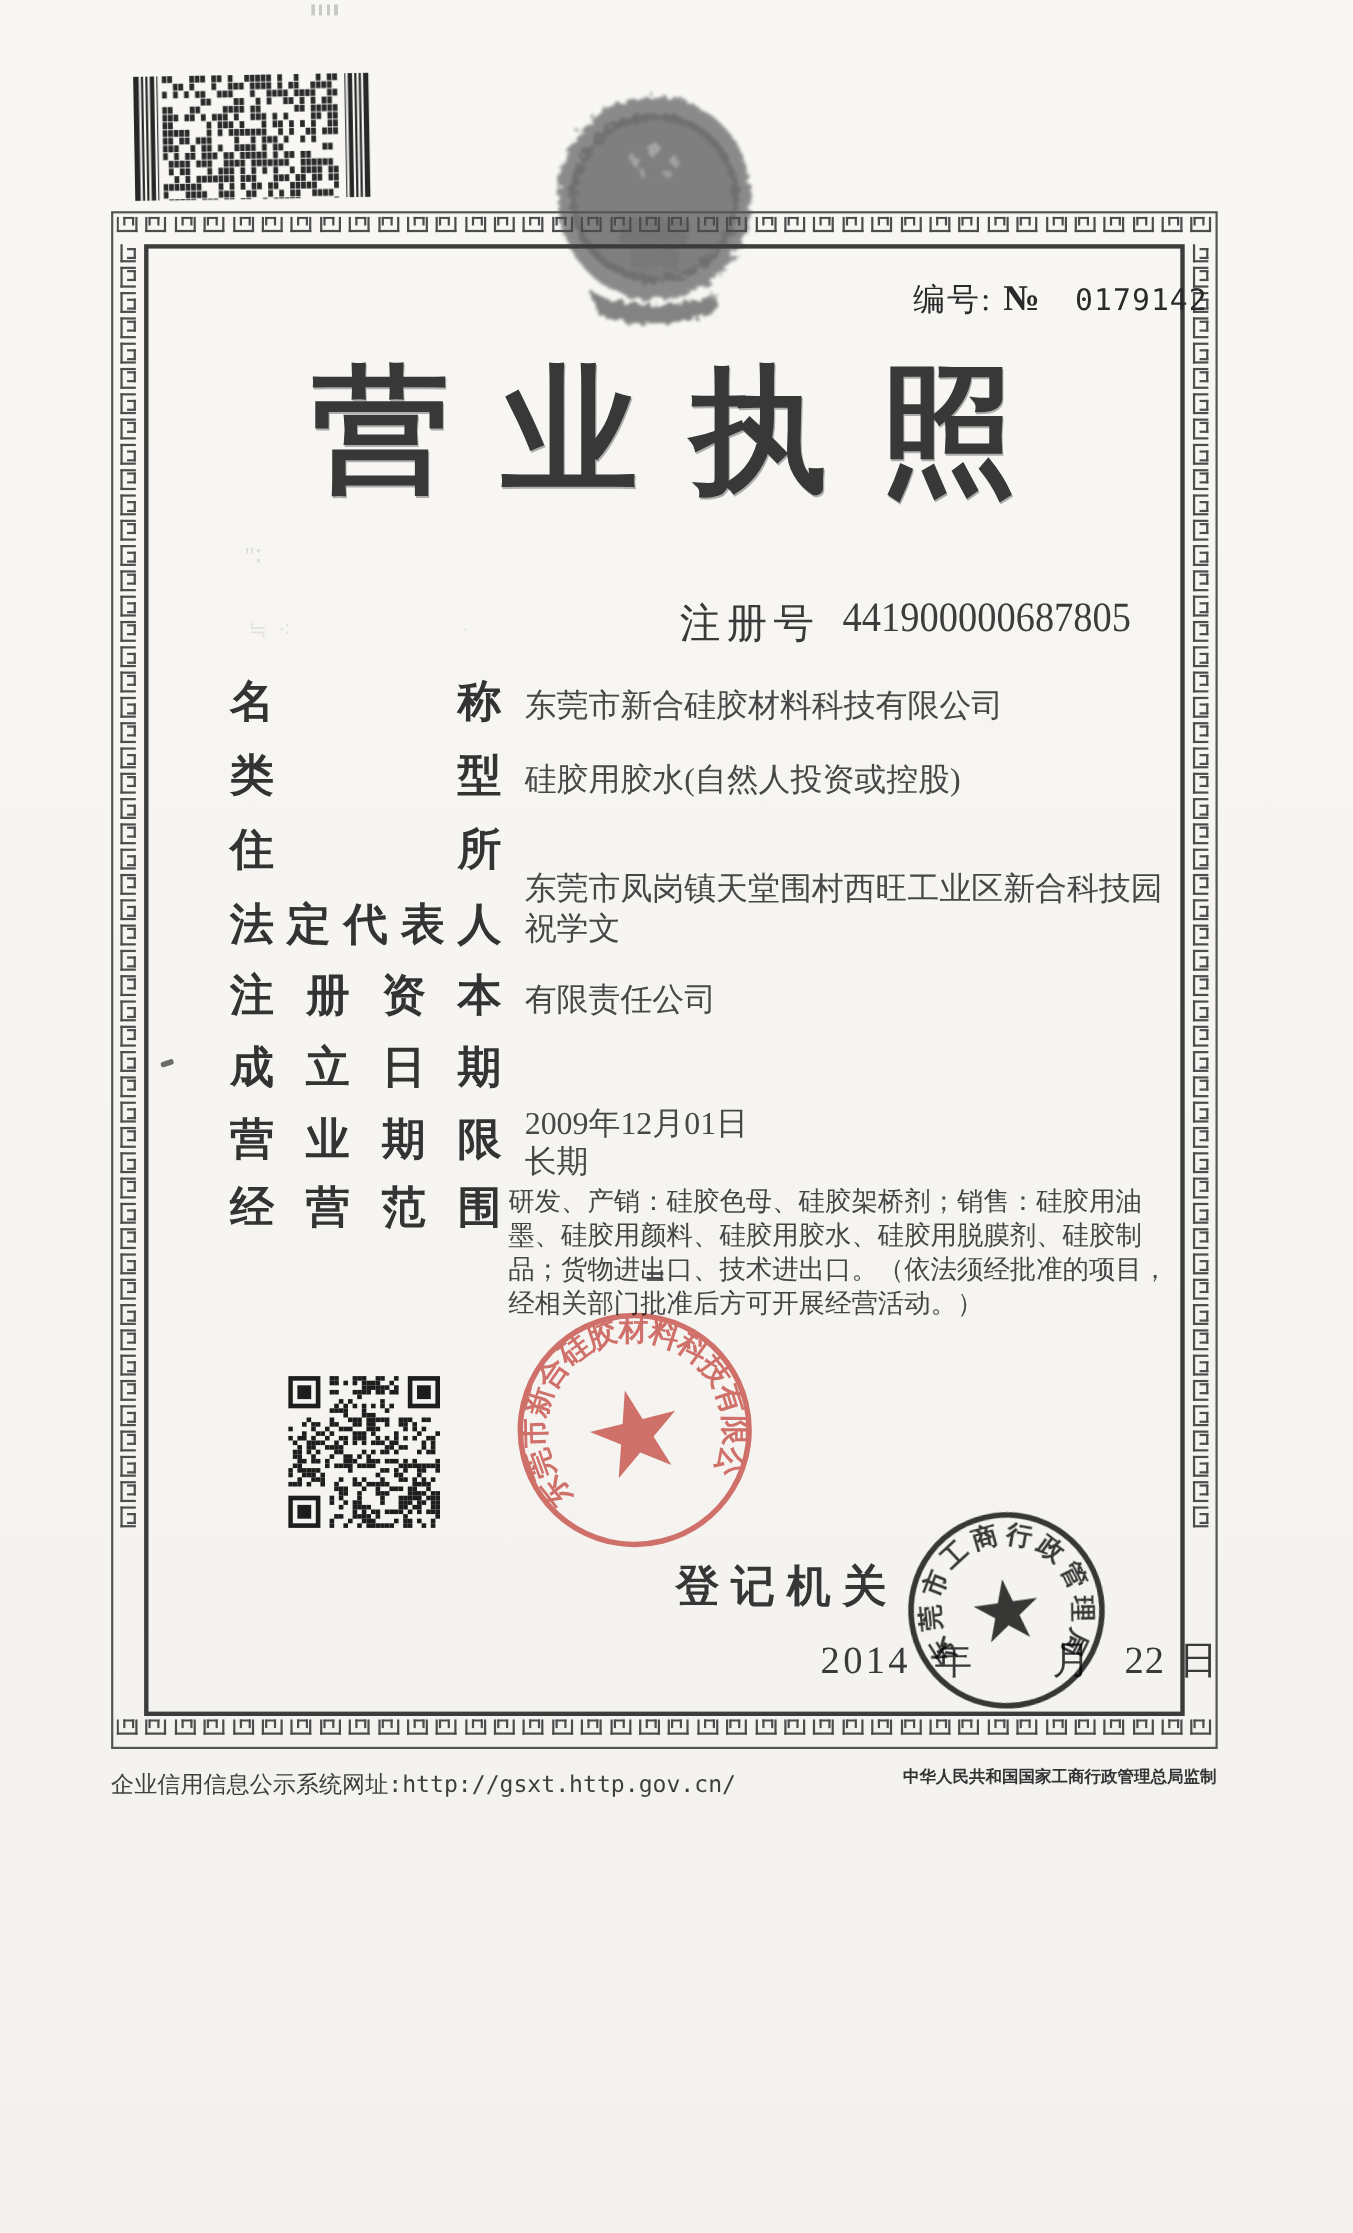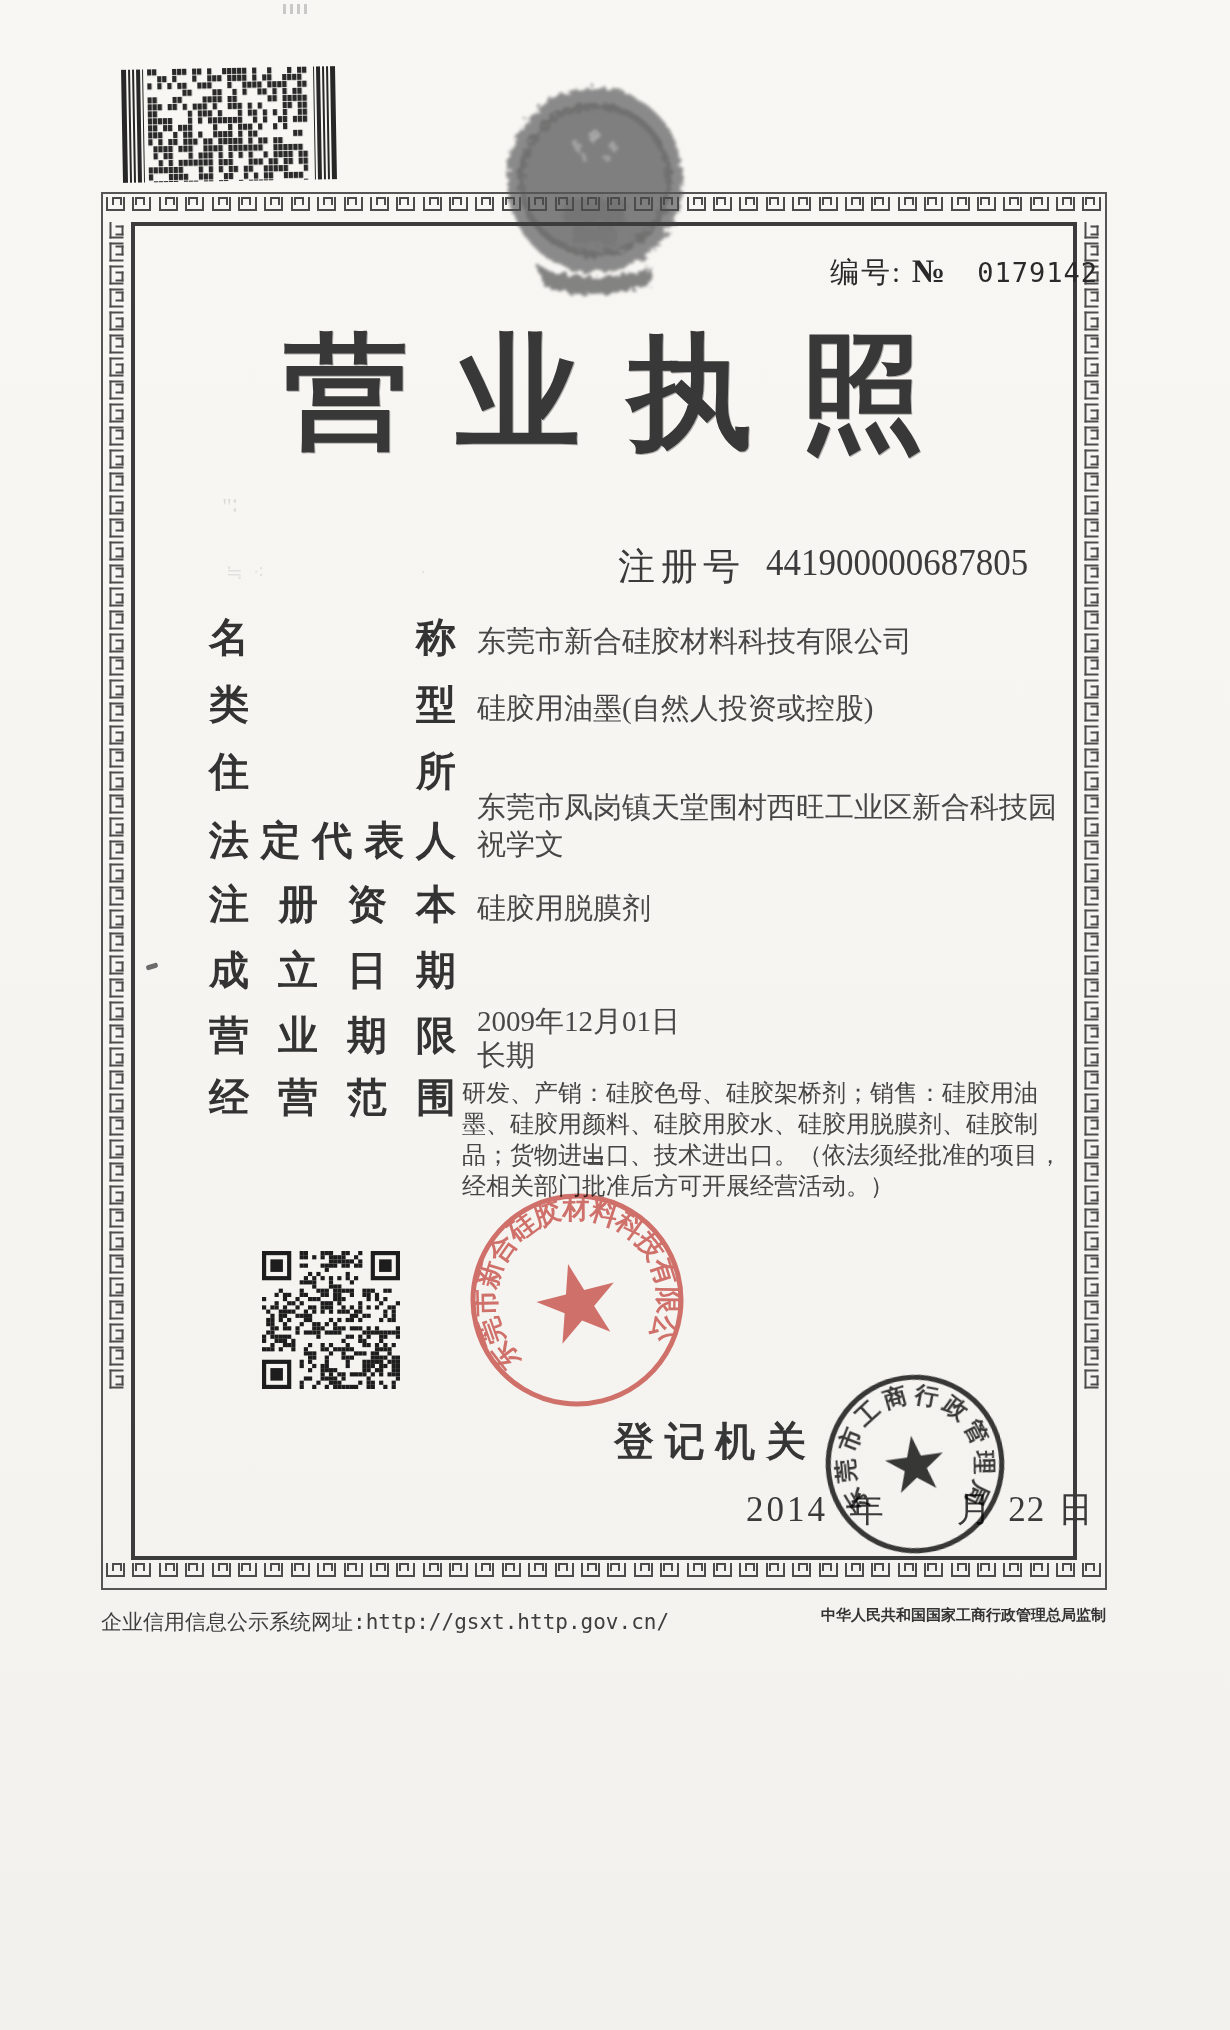--- a/index.html
+++ b/index.html
@@ -46,21 +46,21 @@
   
   .qr{left:262px;top:1251px;width:138px;height:138px;}
   .redseal{left:452px;top:1175px;width:250px;height:250px;mix-blend-mode:multiply;opacity:.8;filter:blur(.4px);}
   .regauth{left:614px;top:1414px;width:192px;font-size:40px;font-weight:600;color:#363636;}
   .blackstamp{left:818px;top:1367px;width:194px;height:194px;mix-blend-mode:multiply;opacity:.9;filter:blur(.3px);transform:rotate(-8deg);}
   .dateline{left:746px;top:1486px;font-size:35px;color:#3a3a3a;white-space:nowrap;}
   .dateline span{display:inline-block;}
   .dl-year{letter-spacing:3px;}
   .dl-yu{margin-left:12px;}
   .dl-mu{margin-left:64px;}
-  .dl-day{margin-left:8px;letter-spacing:1px;}
+  .dl-day{margin-left:22px;letter-spacing:1px;}
   .dl-du{margin-left:4px;}
 
   .footer-left{left:101px;top:1608px;font-size:21px;color:#3e3e3e;font-family:"DejaVu Sans Mono",monospace;letter-spacing:0;}
   .footer-right{left:710px;top:1606px;width:396px;font-size:15px;font-weight:600;color:#333;text-align:right;}
 
   
   .art{position:absolute;color:#777;pointer-events:none;}
   .tickmark{left:146px;top:964px;width:12px;height:5px;background:#4a4a4a;transform:rotate(-18deg);border-radius:2px;opacity:.8;}
   .smudge-a{left:283px;top:4px;width:26px;height:10px;background:repeating-linear-gradient(90deg,#9a9a9a 0 3px,transparent 3px 7px);opacity:.5;}
   .smudge-b{left:222px;top:492px;font-size:24px;opacity:.2;}
@@ -628,21 +628,21 @@
 <div class="abs flabel" style="top: 610px; display: flex; justify-content: space-between;">
     <span>名</span>
     <span>称</span>
   </div>
 <div class="abs fvalue" style="top:622px">东莞市新合硅胶材料科技有限公司</div>
 
 <div class="abs flabel" style="top: 677px; display: flex; justify-content: space-between;">
     <span>类</span>
     <span>型</span>
   </div>
-<div class="abs fvalue" style="top:689px">硅胶用油墨(自然人投资或控股)</div>
+<div class="abs fvalue" style="top:689px">硅胶用胶水(自然人投资或控股)</div>
 
 <div class="abs flabel" style="top: 744px; display: flex; justify-content: space-between;">
     <span>住</span>
     <span>所</span>
   </div>
 <div class="abs fvalue" style="top:788px">东莞市凤岗镇天堂围村西旺工业区新合科技园</div>
 
 <div class="abs flabel" style="top: 813px; display: flex; justify-content: space-between;">
     <span>法</span>
     <span>定</span>
@@ -651,21 +651,21 @@
     <span>人</span>
   </div>
 <div class="abs fvalue" style="top:825px">祝学文</div>
 
 <div class="abs flabel" style="top: 877px; display: flex; justify-content: space-between;">
     <span>注</span>
     <span>册</span>
     <span>资</span>
     <span>本</span>
   </div>
-<div class="abs fvalue" style="top:889px">硅胶用脱膜剂</div>
+<div class="abs fvalue" style="top:889px">有限责任公司</div>
 
 <div class="abs flabel" style="top: 943px; display: flex; justify-content: space-between;">
     <span>成</span>
     <span>立</span>
     <span>日</span>
     <span>期</span>
   </div>
 <div class="abs fvalue" style="top:1002px">2009年12月01日</div>
 
 <div class="abs flabel" style="top: 1008px; display: flex; justify-content: space-between;">

